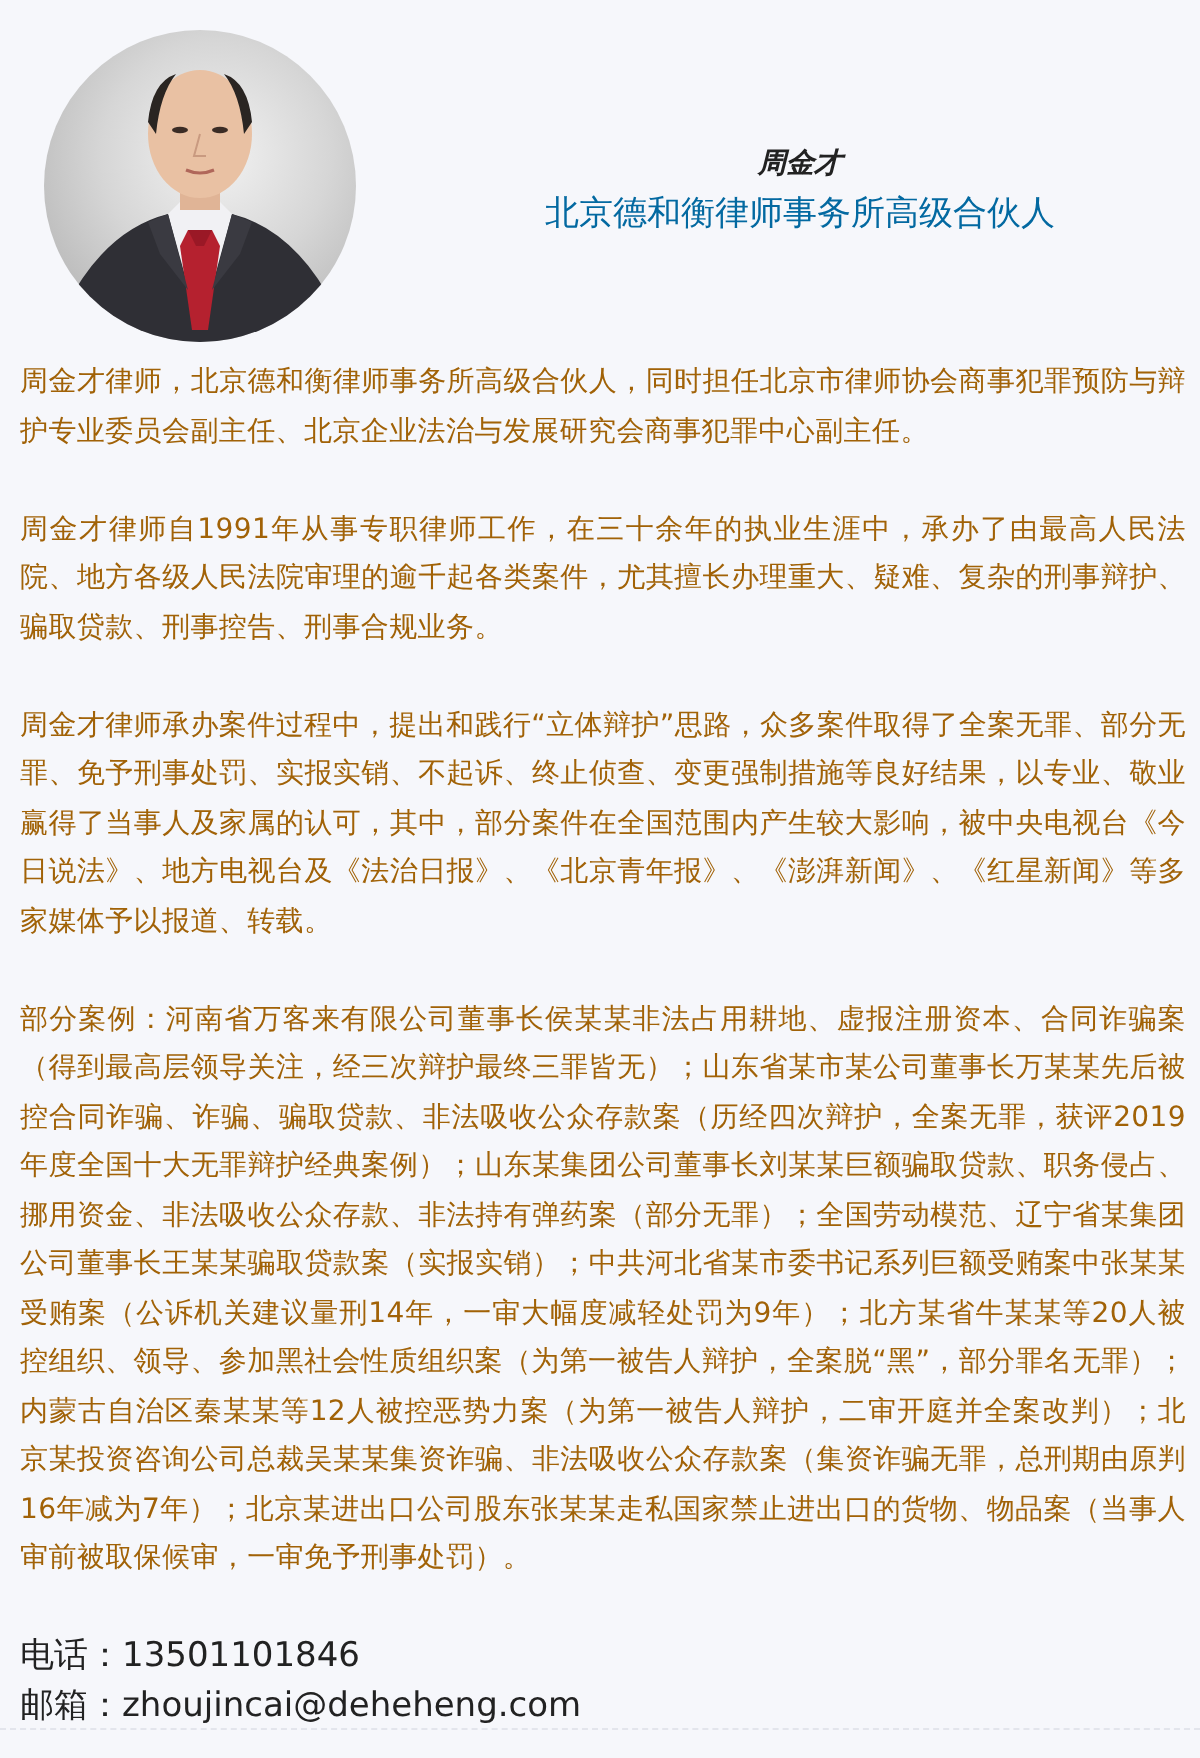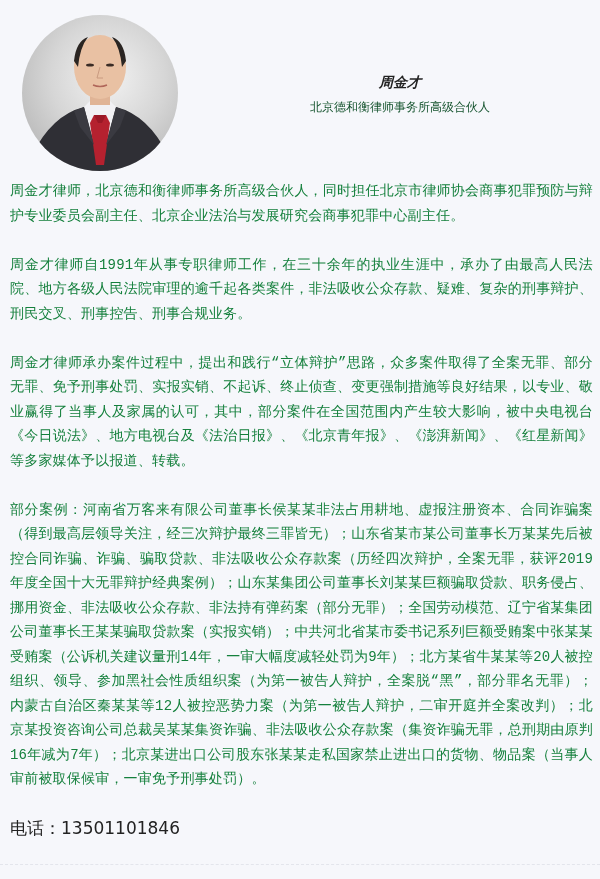--- a/index.html
+++ b/index.html
@@ -42,38 +42,37 @@
     }
     .name {
       font-size: 14px;
       font-weight: bold;
       color: #222;
       line-height: 20px;
       font-style: italic;
     }
     .title {
       margin-top: 6px;
-      font-size: 12px;
-      color: #14532d;
+      font-size: 17px;
+      color: #0369a1;
       line-height: 18px;
     }
     .content {
       position: absolute;
       left: 10px;
       top: 179px;
       width: 583px;
     }
     .para {
       font-size: 14px;
       line-height: 24.5px;
-      color: #15803d;
+      color: #a16207;
       margin: 0 0 24.5px 0;
       letter-spacing: 0.2px;
       text-align: justify;
-      font-family: Liberation Mono, monospace;
     }
     .contact {
       font-size: 17px;
       line-height: 24.5px;
       color: #222;
     }
     .divider {
       position: absolute;
       left: 0;
       top: 864px;
@@ -118,25 +117,28 @@
     </div>
 
     <div class="name-block">
       <div class="name">周金才</div>
       <div class="title">北京德和衡律师事务所高级合伙人</div>
     </div>
   </div>
 
   <div class="content">
     <p class="para">周金才律师，北京德和衡律师事务所高级合伙人，同时担任北京市律师协会商事犯罪预防与辩护专业委员会副主任、北京企业法治与发展研究会商事犯罪中心副主任。</p>
-    <p class="para">周金才律师自1991年从事专职律师工作，在三十余年的执业生涯中，承办了由最高人民法院、地方各级人民法院审理的逾千起各类案件，非法吸收公众存款、疑难、复杂的刑事辩护、刑民交叉、刑事控告、刑事合规业务。</p>
+    <p class="para">周金才律师自1991年从事专职律师工作，在三十余年的执业生涯中，承办了由最高人民法院、地方各级人民法院审理的逾千起各类案件，尤其擅长办理重大、疑难、复杂的刑事辩护、骗取贷款、刑事控告、刑事合规业务。</p>
     <p class="para">周金才律师承办案件过程中，提出和践行“立体辩护”思路，众多案件取得了全案无罪、部分无罪、免予刑事处罚、实报实销、不起诉、终止侦查、变更强制措施等良好结果，以专业、敬业赢得了当事人及家属的认可，其中，部分案件在全国范围内产生较大影响，被中央电视台《今日说法》、地方电视台及《法治日报》、《北京青年报》、《澎湃新闻》、《红星新闻》等多家媒体予以报道、转载。</p>
     <p class="para">部分案例：河南省万客来有限公司董事长侯某某非法占用耕地、虚报注册资本、合同诈骗案（得到最高层领导关注，经三次辩护最终三罪皆无）；山东省某市某公司董事长万某某先后被控合同诈骗、诈骗、骗取贷款、非法吸收公众存款案（历经四次辩护，全案无罪，获评2019年度全国十大无罪辩护经典案例）；山东某集团公司董事长刘某某巨额骗取贷款、职务侵占、挪用资金、非法吸收公众存款、非法持有弹药案（部分无罪）；全国劳动模范、辽宁省某集团公司董事长王某某骗取贷款案（实报实销）；中共河北省某市委书记系列巨额受贿案中张某某受贿案（公诉机关建议量刑14年，一审大幅度减轻处罚为9年）；北方某省牛某某等20人被控组织、领导、参加黑社会性质组织案（为第一被告人辩护，全案脱“黑”，部分罪名无罪）；内蒙古自治区秦某某等12人被控恶势力案（为第一被告人辩护，二审开庭并全案改判）；北京某投资咨询公司总裁吴某某集资诈骗、非法吸收公众存款案（集资诈骗无罪，总刑期由原判16年减为7年）；北京某进出口公司股东张某某走私国家禁止进出口的货物、物品案（当事人审前被取保候审，一审免予刑事处罚）。</p>
 
     <div class="contact">
       <div>
         <span>电话：</span><span>13501101846</span>
+      </div>
+      <div>
+        <span>邮箱：</span><span>zhoujincai@deheheng.com</span>
       </div>
     </div>
   </div>
 
   <div class="divider"></div>
 </div>
 
 </body></html>

